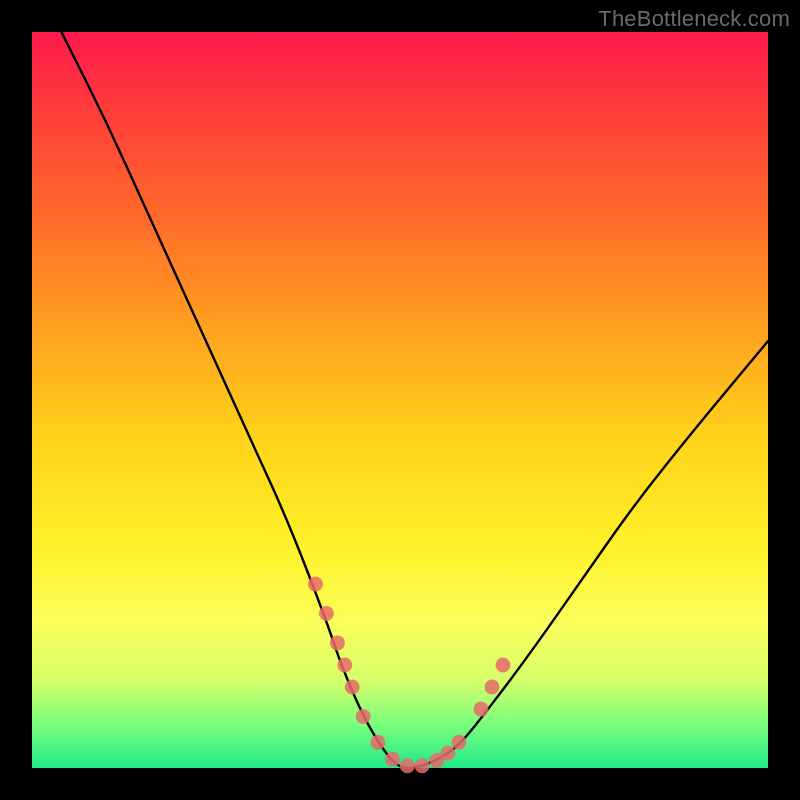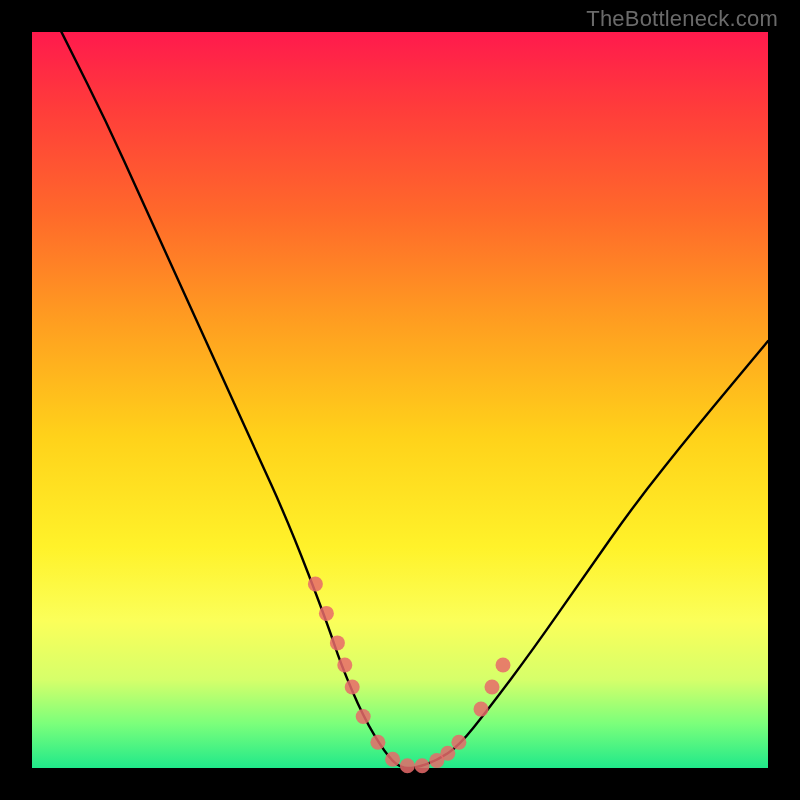--- a/index.html
+++ b/index.html
@@ -33,21 +33,21 @@
       #ffd21a 55%,
       #fff22a 70%,
       #fbff5a 80%,
       #d6ff6a 88%,
       #7bff7b 94%,
       #20e98a 100%);
   }
   .watermark {
     position: absolute;
     top: 6px;
-    right: 22px;
+    right: 10px;
     color: #6a6a6a;
     font-size: 22px;
     font-weight: 500;
     letter-spacing: 0.2px;
     user-select: none;
     margin-left: 12px;
   }
   svg.curve {
     position: absolute;
     top: 0;

